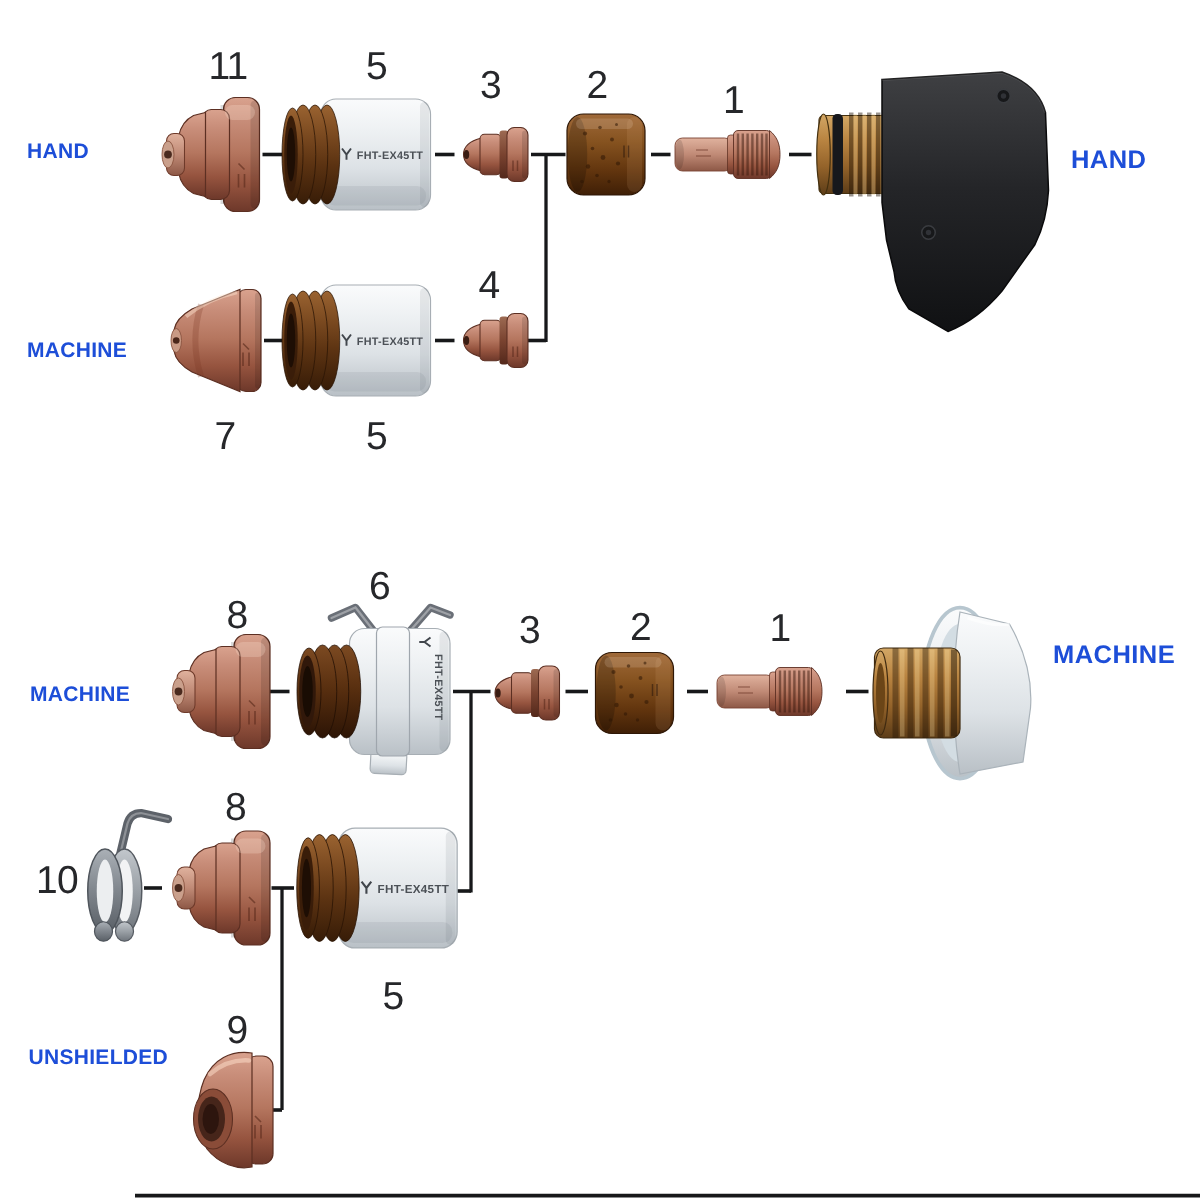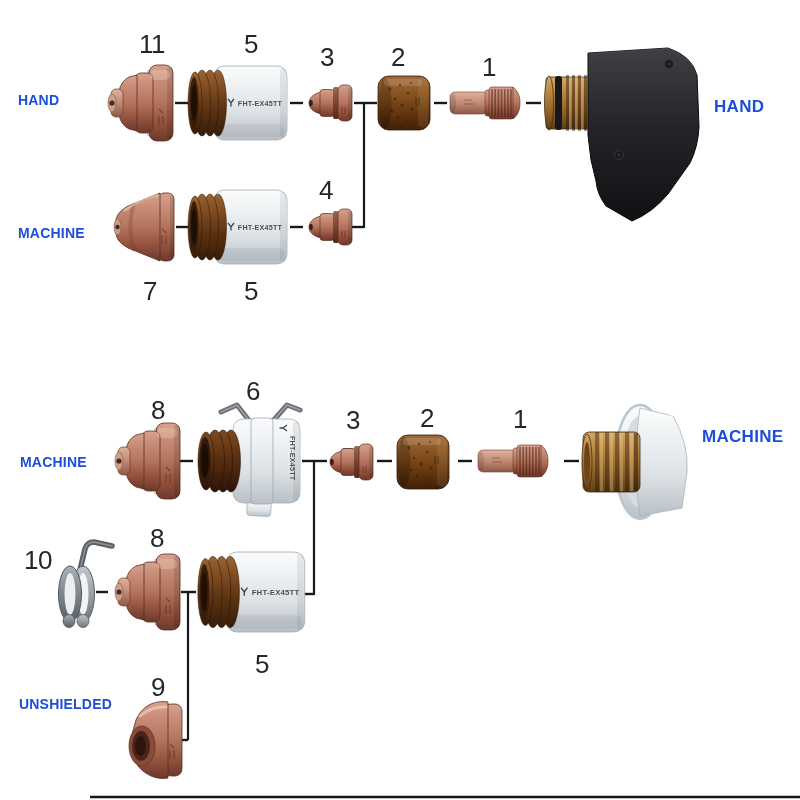--- a/index.html
+++ b/index.html
@@ -346,21 +346,21 @@
   <div class="num" style="left:398px;top:57px">2</div>
   <div class="num" style="left:489px;top:67px">1</div>
   <div class="num" style="left:150px;top:291px">7</div>
   <div class="num" style="left:251px;top:291px">5</div>
   <div class="num" style="left:326px;top:190px">4</div>
   <div class="num" style="left:158px;top:410px">8</div>
   <div class="num" style="left:253px;top:391px">6</div>
   <div class="num" style="left:353px;top:420px">3</div>
   <div class="num" style="left:427px;top:418px">2</div>
   <div class="num" style="left:520px;top:419px">1</div>
-  <div class="num" style="left:38px;top:560px">10</div>
+  <div class="num" style="left:38px;top:587px">10</div>
   <div class="num" style="left:157px;top:538px">8</div>
   <div class="num" style="left:262px;top:664px">5</div>
   <div class="num" style="left:158px;top:687px">9</div>
 
   <div class="lbl" style="left:18px;top:100px">HAND</div>
   <div class="lbl" style="left:18px;top:233px">MACHINE</div>
   <div class="lbl lbl-lg" style="left:714px;top:107px">HAND</div>
   <div class="lbl" style="left:20px;top:462px">MACHINE</div>
   <div class="lbl lbl-lg" style="left:702px;top:437px">MACHINE</div>
   <div class="lbl" style="left:19px;top:704px">UNSHIELDED</div>

